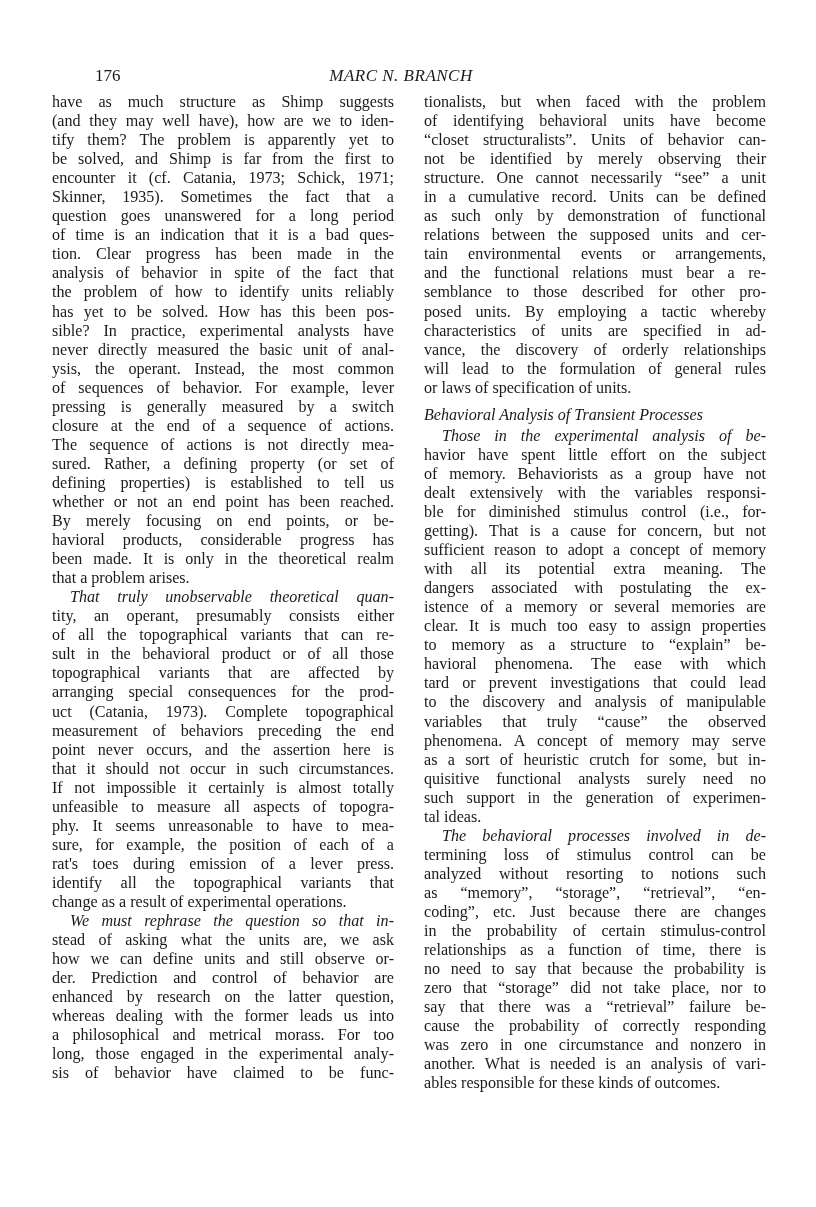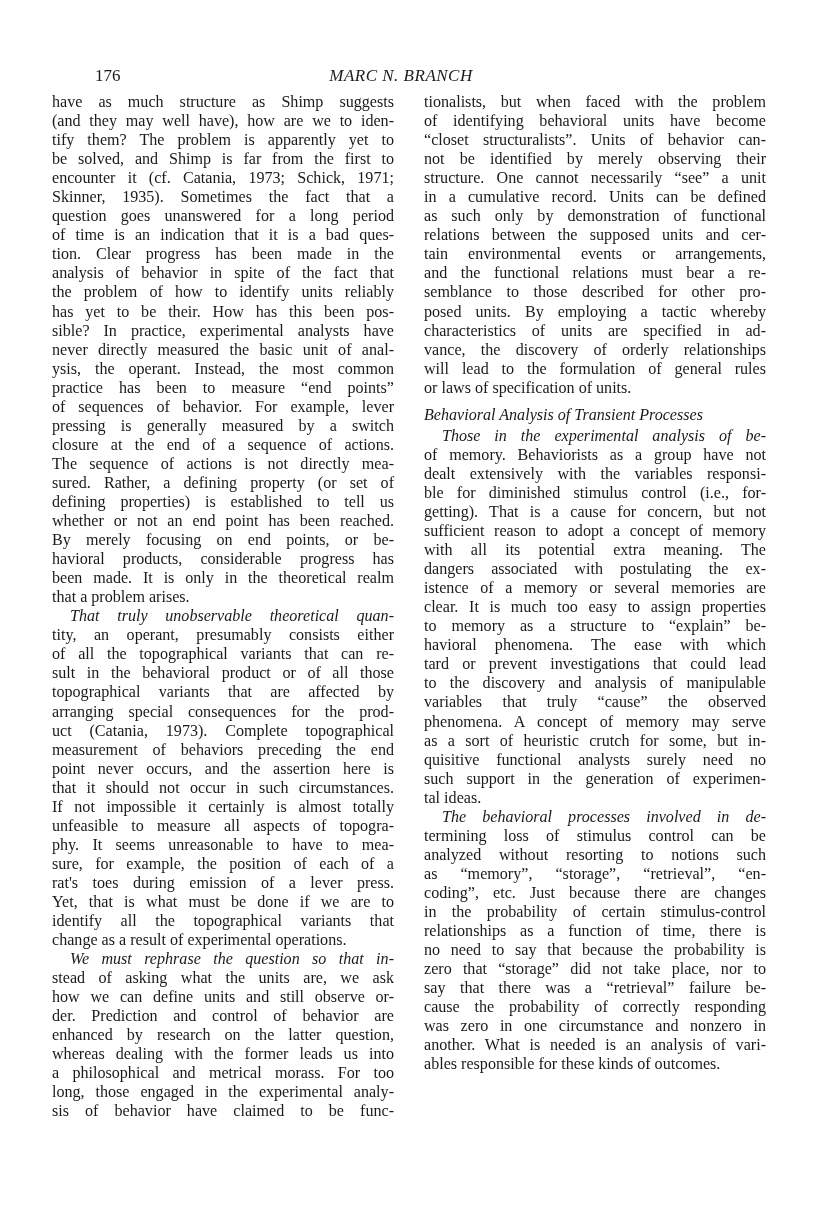--- a/index.html
+++ b/index.html
@@ -32,25 +32,24 @@
     <span class="line">(and they may well have), how are we to iden-</span>
     <span class="line">tify them? The problem is apparently yet to</span>
     <span class="line">be solved, and Shimp is far from the first to</span>
     <span class="line">encounter it (cf. Catania, 1973; Schick, 1971;</span>
     <span class="line">Skinner, 1935). Sometimes the fact that a</span>
     <span class="line">question goes unanswered for a long period</span>
     <span class="line">of time is an indication that it is a bad ques-</span>
     <span class="line">tion. Clear progress has been made in the</span>
     <span class="line">analysis of behavior in spite of the fact that</span>
     <span class="line">the problem of how to identify units reliably</span>
-    <span class="line">has yet to be their. How has this been pos-</span>
+    <span class="line">has yet to be solved. How has this been pos-</span>
     <span class="line">sible? In practice, experimental analysts have</span>
     <span class="line">never directly measured the basic unit of anal-</span>
     <span class="line">ysis, the operant. Instead, the most common</span>
-    <span class="line">practice has been to measure “end points”</span>
     <span class="line">of sequences of behavior. For example, lever</span>
     <span class="line">pressing is generally measured by a switch</span>
     <span class="line">closure at the end of a sequence of actions.</span>
     <span class="line">The sequence of actions is not directly mea-</span>
     <span class="line">sured. Rather, a defining property (or set of</span>
     <span class="line">defining properties) is established to tell us</span>
     <span class="line">whether or not an end point has been reached.</span>
     <span class="line">By merely focusing on end points, or be-</span>
     <span class="line">havioral products, considerable progress has</span>
     <span class="line">been made. It is only in the theoretical realm</span>
@@ -63,21 +62,20 @@
     <span class="line">arranging special consequences for the prod-</span>
     <span class="line">uct (Catania, 1973). Complete topographical</span>
     <span class="line">measurement of behaviors preceding the end</span>
     <span class="line">point never occurs, and the assertion here is</span>
     <span class="line">that it should not occur in such circumstances.</span>
     <span class="line">If not impossible it certainly is almost totally</span>
     <span class="line">unfeasible to measure all aspects of topogra-</span>
     <span class="line">phy. It seems unreasonable to have to mea-</span>
     <span class="line">sure, for example, the position of each of a</span>
     <span class="line">rat's toes during emission of a lever press.</span>
-    <span class="line">Yet, that is what must be done if we are to</span>
     <span class="line">identify all the topographical variants that</span>
     <span class="line last">change as a result of experimental operations.</span>
     <span class="line indent">We must rephrase the question so that in-</span>
     <span class="line">stead of asking what the units are, we ask</span>
     <span class="line">how we can define units and still observe or-</span>
     <span class="line">der. Prediction and control of behavior are</span>
     <span class="line">enhanced by research on the latter question,</span>
     <span class="line">whereas dealing with the former leads us into</span>
     <span class="line">a philosophical and metrical morass. For too</span>
     <span class="line">long, those engaged in the experimental analy-</span>
@@ -95,20 +93,21 @@
     <span class="line">tain environmental events or arrangements,</span>
     <span class="line">and the functional relations must bear a re-</span>
     <span class="line">semblance to those described for other pro-</span>
     <span class="line">posed units. By employing a tactic whereby</span>
     <span class="line">characteristics of units are specified in ad-</span>
     <span class="line">vance, the discovery of orderly relationships</span>
     <span class="line">will lead to the formulation of general rules</span>
     <span class="line last">or laws of specification of units.</span>
     <span class="heading">Behavioral Analysis of Transient Processes</span>
     <span class="line indent">Those in the experimental analysis of be-</span>
+    <span class="line">havior have spent little effort on the subject</span>
     <span class="line">of memory. Behaviorists as a group have not</span>
     <span class="line">dealt extensively with the variables responsi-</span>
     <span class="line">ble for diminished stimulus control (i.e., for-</span>
     <span class="line">getting). That is a cause for concern, but not</span>
     <span class="line">sufficient reason to adopt a concept of memory</span>
     <span class="line">with all its potential extra meaning. The</span>
     <span class="line">dangers associated with postulating the ex-</span>
     <span class="line">istence of a memory or several memories are</span>
     <span class="line">clear. It is much too easy to assign properties</span>
     <span class="line">to memory as a structure to “explain” be-</span>

